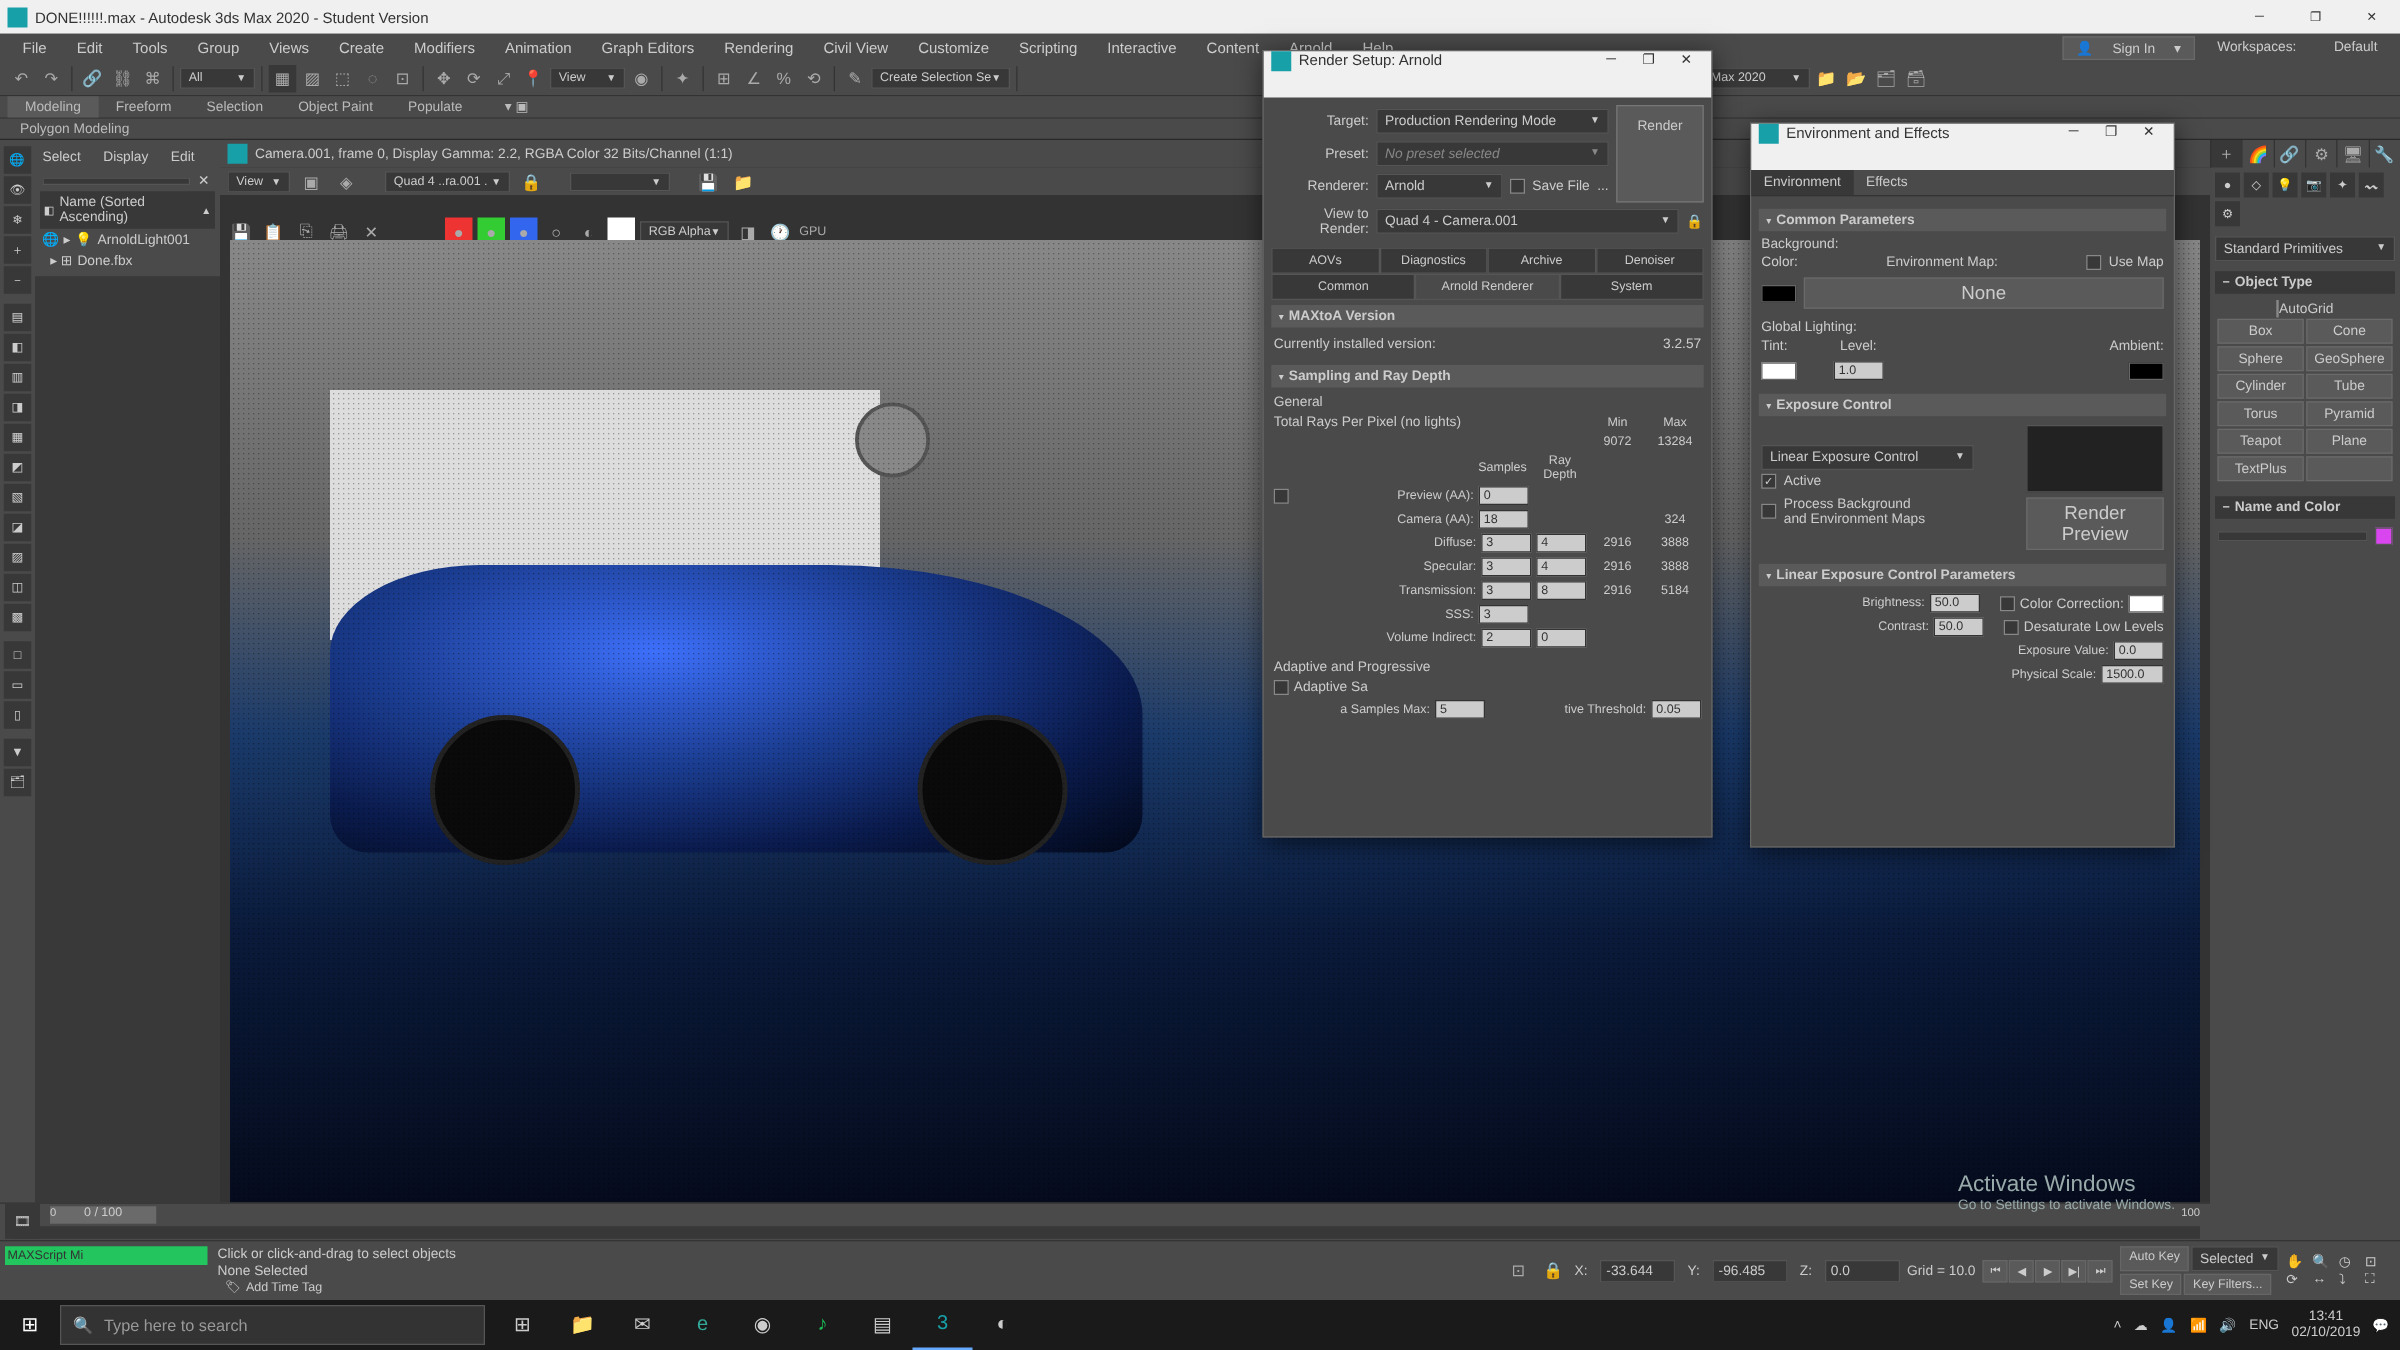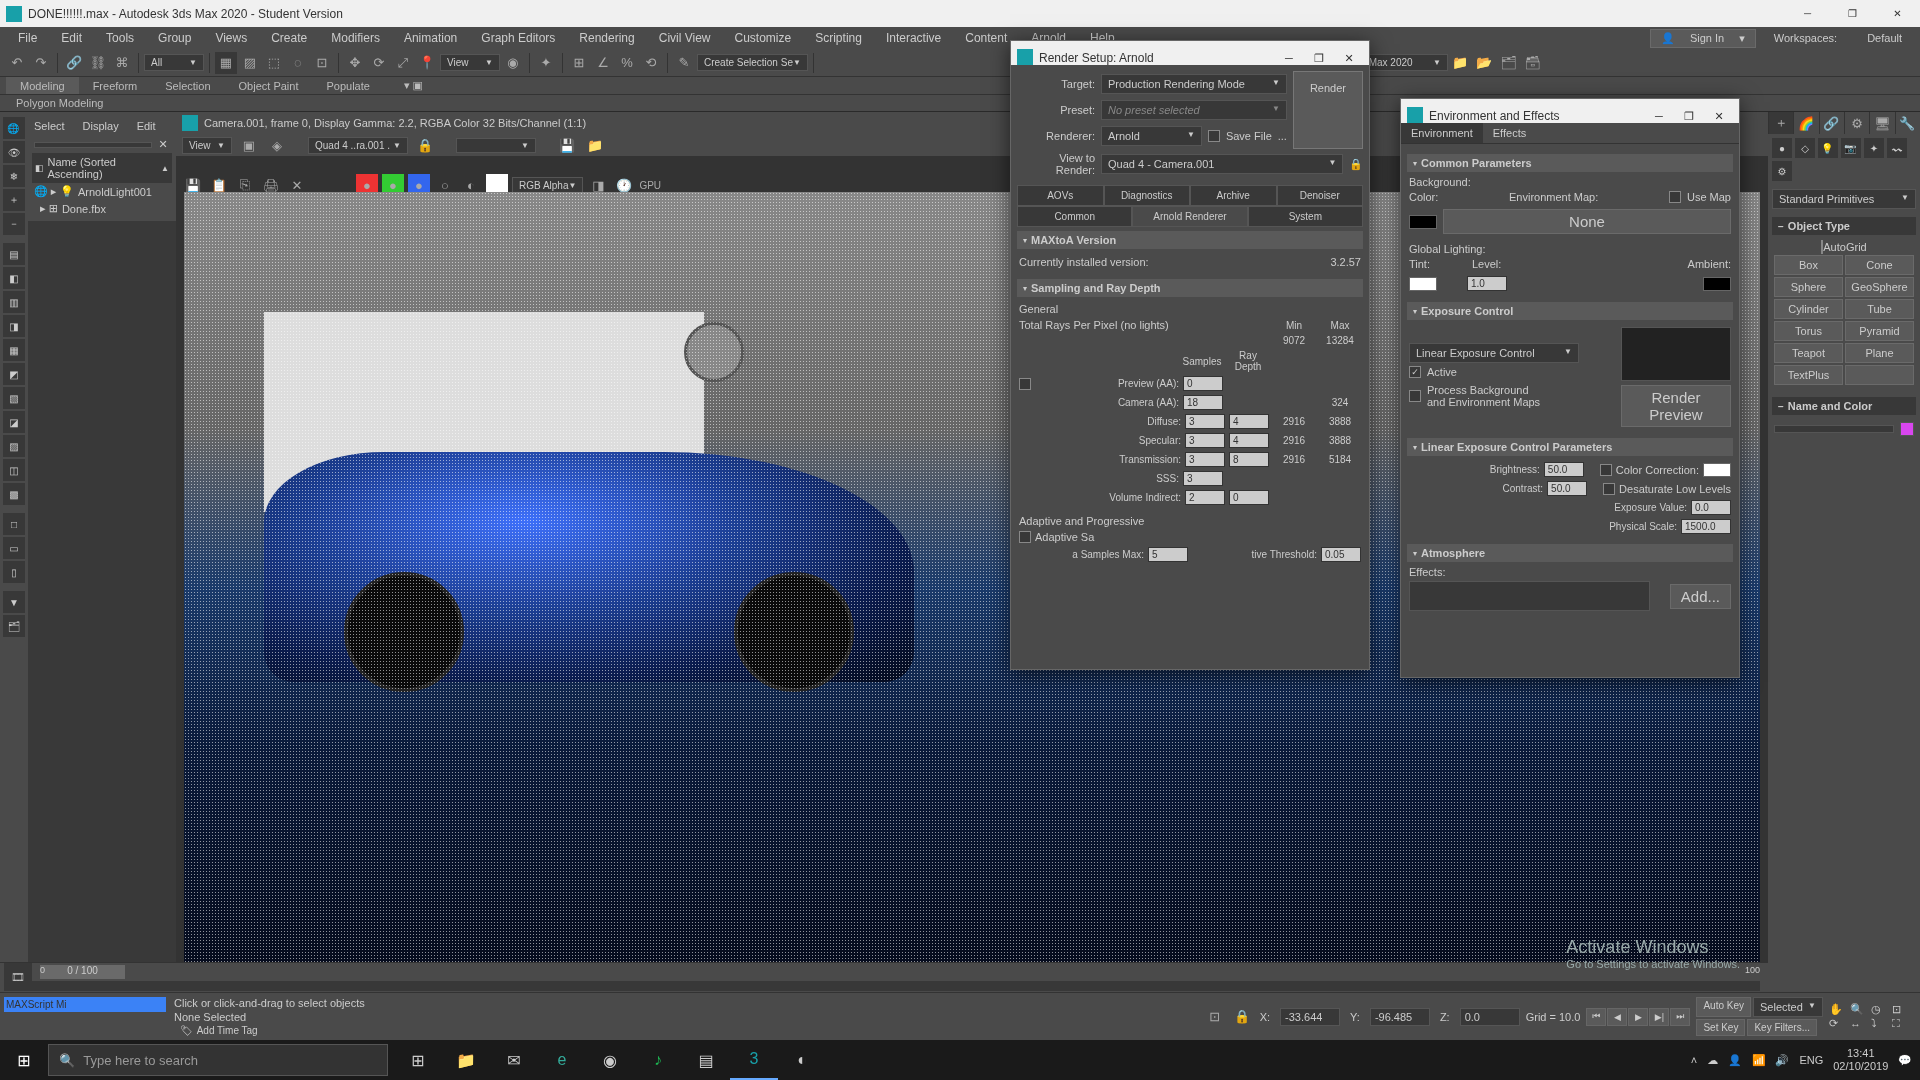--- a/index.html
+++ b/index.html
@@ -55,21 +55,21 @@
 .cmdicons .ci { width:20px; height:20px; background:#383838; display:flex; align-items:center; justify-content:center; font-size:10px; }
 .cmdsec { padding:4px; }
 .cmdhdr { background:#383838; padding:3px 6px; font-size:11px; font-weight:bold; display:flex; align-items:center; }
 .cmdhdr::before { content:"−"; margin-right:4px; font-size:10px; }
 .cmdbody { padding:4px 2px; }
 .objgrid { display:grid; grid-template-columns:1fr 1fr; gap:2px; }
 .objbtn { background:#5a5a5a; border:1px solid #6a6a6a; padding:3px 0; text-align:center; font-size:11px; }
 .swatch { width:14px; height:14px; background:#d946ef; border:1px solid #555; margin-left:auto; }
 
 .dlg { position:absolute; background:#4a4a4a; border:1px solid #666; box-shadow:0 4px 20px rgba(0,0,0,0.6); font-size:11px; }
-.dlgtitle { height:24px; background:#f0f0f0; color:#333; display:flex; align-items:flex-end; padding:0 6px; font-size:12px; }
+.dlgtitle { height:37px; background:#f0f0f0; color:#333; display:flex; align-items:flex-start; padding:0 6px; font-size:12px; }
 .dlgtitle .di { width:16px; height:16px; background:#18a0a9; margin-right:6px; }
 .dlgbtns { margin-left:auto; display:flex; gap:2px; }
 .dlgbtns div { width:28px; text-align:center; font-size:11px; color:#333; }
 .dlgbody { padding:6px; }
 .frow { display:flex; align-items:center; padding:3px 0; gap:6px; }
 .frow .fl { width:78px; text-align:right; }
 .fdd { flex:1; background:#383838; border:1px solid #555; padding:3px 6px; display:flex; }
 .fdd.no { color:#888; font-style:italic; }
 .renderbtn { background:#5a5a5a; border:1px solid #777; padding:10px 16px; font-size:11px; }
 .tabs { display:flex; background:#383838; }
@@ -690,50 +690,37 @@
             </div>
           </div>
         <div class="prow">
             <span class="pl">Physical Scale:</span>
             <div class="spin" style="width:50px">
               <span>1500.0</span>
             </div>
           </div>
       </div>
     </div>
-    <div class="rollout">
-      <div class="rolhdr">
-          <b>Atmosphere</b>
-        </div>
-      <div class="rolbody">
-        <div>Effects:</div>
-        <div class="frow">
-          <div style="flex:1;height:30px;background:#383838;border:1px solid #555"></div>
-          <div style="width:8px"></div>
-          <div class="longbtn">Add...</div>
-        </div>
-      </div>
-    </div>
   </div>
 </div>
 
 <div class="timeline">
   <div style="position:absolute;left:4px;top:0;width:28px;height:28px;background:#383838;display:flex;align-items:center;justify-content:center">🎞</div>
   <div class="tlslider" style="left:40px">
       <span>0 / 100</span>
     </div>
   <div class="tlbar"></div>
   <div class="tltick" style="left:40px">0</div>
   <div class="tltick" style="right:8px">100</div>
   <div style="position:absolute;left:40px;bottom:-16px;background:#6a6a6a;padding:1px 6px;font-size:10px">Default</div>
 </div>
 
 <div class="statusarea">
   <div class="statL">
-    <div style="background:#3b82f6;color:#333;padding:2px;font-size:10px">MAXScript Mi</div>
+    <div style="background:#22c55e;color:#333;padding:2px;font-size:10px">MAXScript Mi</div>
   </div>
   <div class="statC">
     <div>Click or click-and-drag to select objects</div>
     <div>None Selected</div>
   </div>
   <div class="statR">
     <div class="tbtn">⊡</div>
     <div class="tbtn">🔒</div>
     <div class="coord">
       <span>X:</span>

